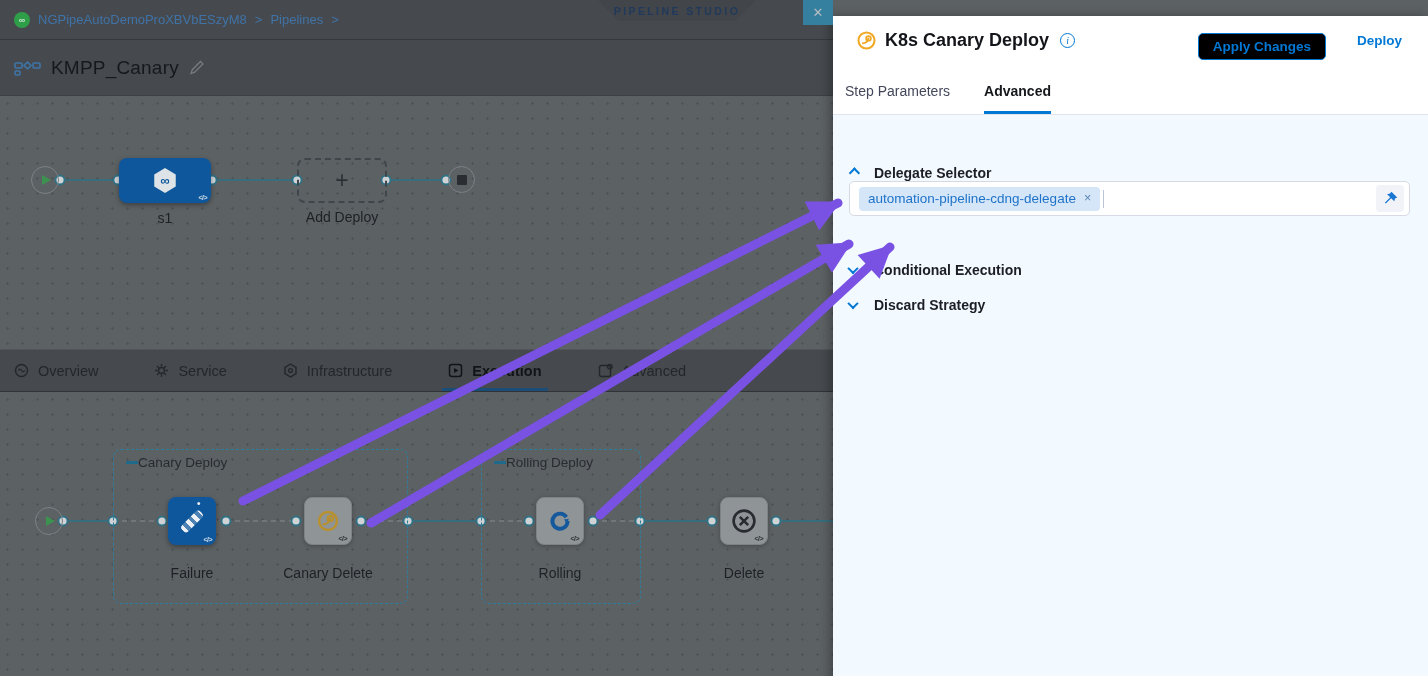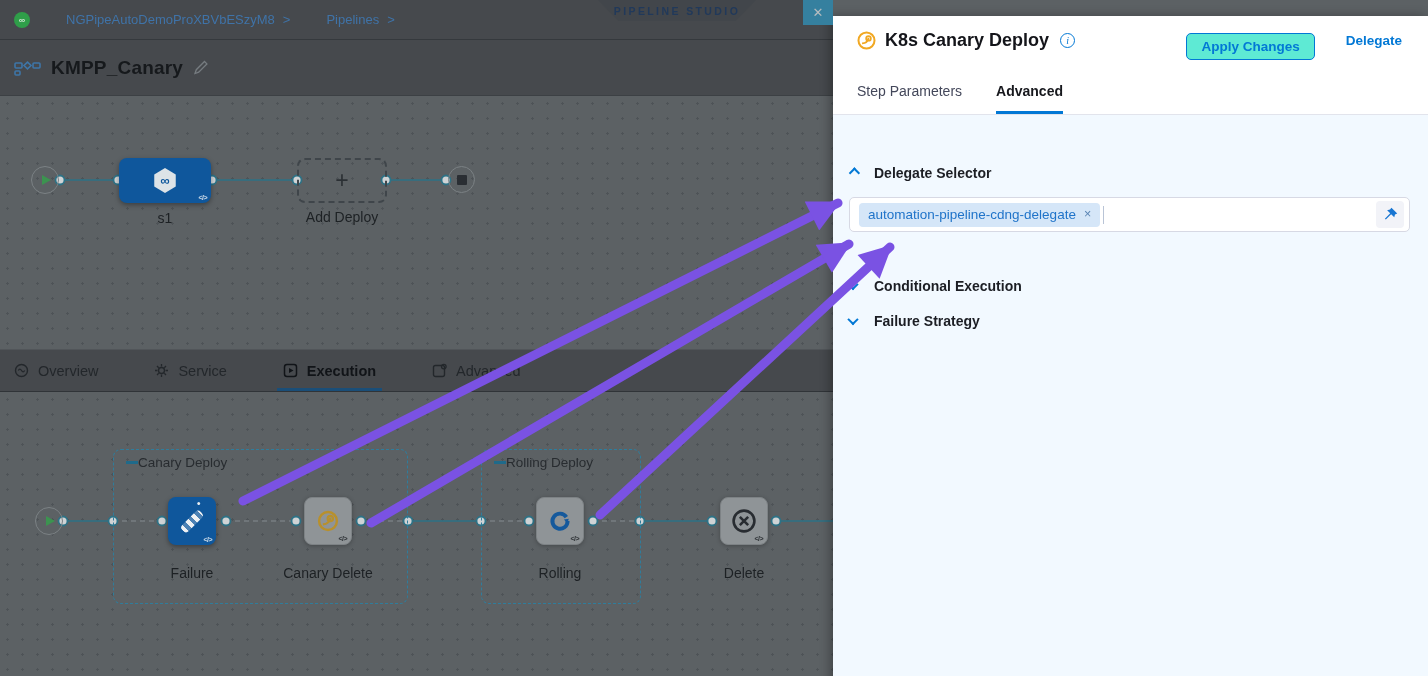--- a/index.html
+++ b/index.html
@@ -2,31 +2,31 @@
 <html><head>
 <meta charset="utf-8">
 <style>
   * { margin:0; padding:0; box-sizing:border-box; }
   body { font-family:"Liberation Sans", sans-serif; background:#20242a; }
   .screen { position:relative; width:1428px; height:676px; overflow:hidden; background:#5c6164; }
 
   
   .left { position:absolute; left:0; top:0; width:833px; height:676px; overflow:hidden; }
   .topbar { height:40px; background:#46494d; border-bottom:1px solid #35393d; display:flex; align-items:center; padding-left:14px; gap:8px; position:relative; }
-  .crumb-link { color:#3f73a8; font-size:13px; cursor:pointer;margin-left:28px; }
+  .crumb-link { color:#3f73a8; font-size:13px; cursor:pointer; }
   .crumb-sep { color:#3f73a8; font-size:13px; }
   .org-icon { width:16px; height:16px; border-radius:50%; background:#2f9e49; color:#cfe5d3; font-size:9px; display:flex; align-items:center; justify-content:center; font-weight:bold; }
   .studio-badge { position:absolute; left:598px; top:0; width:158px; height:21px; background:#42464b;
     clip-path:polygon(0 0,100% 0,87% 100%,13% 100%); color:#21395a; font-size:10.5px; font-weight:700;
     letter-spacing:2.4px; display:flex; align-items:center; justify-content:center; }
   .close-btn { position:absolute; right:0; top:0; width:30px; height:25px; background:#35809f; color:#b6bcbf;
     display:flex; align-items:center; justify-content:center; font-size:13px; cursor:pointer; z-index:11; }
 
   .titlebar { height:56px; background:#46494d; border-bottom:1px solid #3c4044; display:flex; align-items:center; padding-left:14px; gap:10px; position:relative; }
-  .page-title { font-size:19px; font-weight:700; color:#16191c; letter-spacing:.2px; }
+  .page-title { font-size:19px; font-weight:400; color:#16191c; letter-spacing:.2px; }
   .pencil { color:#767c80; }
   .view-toggle { position:absolute; left:615px; top:59px; width:124px; height:19px; border:1px solid #83888c; border-radius:11px; display:flex; background:transparent; }
   .toggle-seg { flex:1; display:flex; align-items:center; justify-content:center; font-size:10px; font-weight:700; letter-spacing:1px; cursor:pointer; border-radius:10px; color:#2b2f33; }
   .toggle-seg.active { background:#1f2327; color:#b9bfc2; }
 
   .dots { background-color:#5c6164; background-image:radial-gradient(#4e5357 1.2px, transparent 1.3px); background-size:15px 15px; }
   .stage-canvas { position:relative; height:253px; }
   .exec-canvas  { position:relative; height:283px; }
   .wires { position:absolute; left:0; top:0; }
 
@@ -63,33 +63,33 @@
   .ltab.active { font-weight:700; color:#111418; }
   .ltab.active::after { content:""; position:absolute; left:-6px; right:-6px; bottom:0; height:3px; background:#1a4e78; }
   .ltab svg { display:block; }
 
   
   .panel { position:absolute; left:833px; top:16px; width:595px; height:676px; background:#fff; z-index:10; box-shadow:-3px 0 10px rgba(0,0,0,.3); }
   .panel-header { height:49px; display:flex; align-items:center; padding:0 22px 0 24px; gap:9px; }
   .panel-title { font-size:18px; font-weight:700; color:#14151a; }
   .info-ic { width:15px; height:15px; border:1.4px solid #0278d5; border-radius:50%; color:#0278d5; font-size:10px;
     font-family:"Liberation Serif", serif; font-style:italic; display:flex; align-items:center; justify-content:center; margin-left:2px; cursor:pointer; }
-  .apply-btn { margin-left:auto; height:27px; padding:0 14px; background:#5eead4; border:1.5px solid #0278d5; border-radius:5px;
+  .apply-btn { margin-left:auto; height:27px; padding:0 14px; background:#000000; border:1.5px solid #0278d5; border-radius:5px;
     color:#0278d5; font-size:13.5px; font-weight:700; cursor:pointer; font-family:inherit;margin-top:12px; }
   .discard-link { color:#0278d5; font-size:13.5px; font-weight:700; margin-left:22px; margin-right:4px; cursor:pointer; }
-  .panel-tabs { height:50px; display:flex; align-items:flex-end; gap:34px; padding:0 24px; border-bottom:1px solid #e2e4ec; background:#fff; }
+  .panel-tabs { height:50px; display:flex; align-items:flex-end; gap:34px; padding:0 12px; border-bottom:1px solid #e2e4ec; background:#fff; }
   .ptab { font-size:14px; color:#43475a; padding-bottom:15px; cursor:pointer; }
   .ptab.active { font-weight:700; color:#17181d; padding-bottom:12px; border-bottom:3px solid #0278d5; }
   .panel-body { height:577px; background:#f2f9ff; padding:50px 18px 0 16px; }
   .section-row { display:flex; align-items:center; gap:17px; cursor:pointer; }
   .section-label { font-size:14px; font-weight:700; color:#1c1e24; }
   .chev { width:8px; height:8px; border-left:2.2px solid #0278d5; border-bottom:2.2px solid #0278d5; display:inline-block; flex:none; }
   .chev.up { transform:rotate(135deg) translate(-1px,-1px); }
   .chev.down { transform:rotate(-45deg) translate(1px,-1px); }
-  .input-box { margin-top:16px; height:35px; background:#fff; border:1px solid #d7d9e4; border-radius:5px;
+  .input-box { height:35px; background:#fff; border:1px solid #d7d9e4; border-radius:5px;
     display:flex; align-items:center; padding:0 5px; cursor:text; }
   .chip { background:#d5e6f8; color:#1f73c9; font-size:13.5px; border-radius:4px; height:24px; padding:0 9px;
     display:flex; align-items:center; gap:8px; margin-left:4px; white-space:nowrap; }
   .chip-x { color:#5a84b4; font-size:12.5px; cursor:pointer; line-height:1; }
   .caret { width:1px; height:18px; background:#b9c4d6; margin-left:3px; }
   .pin-box { margin-left:auto; width:28px; height:27px; background:#f2f3f8; border-radius:4px; display:flex; align-items:center; justify-content:center; cursor:pointer; }
   .gap1 { height:46px; } .gap2 { height:19px; }
 
   
   .arrows { position:absolute; left:0; top:0; z-index:60; pointer-events:none; }
@@ -172,20 +172,27 @@
           <path d="M4.3 7.5c1-1.8 2.1-1.8 3.2 0s2.1 1.8 3.2 0" fill="none" stroke="#23272b" stroke-width="1.3"></path>
         </svg>
         <span>Overview</span>
       </div>
       <div class="ltab">
         <svg width="15" height="15" viewBox="0 0 15 15">
           <circle cx="7.5" cy="7.5" r="3" fill="none" stroke="#23272b" stroke-width="1.4"></circle>
           <path d="M7.5 1v2.4M7.5 11.6V14M1 7.5h2.4M11.6 7.5H14M3 3l1.7 1.7M12 12l-1.7-1.7M12 3l-1.7 1.7M3 12l1.7-1.7" stroke="#23272b" stroke-width="1.3"></path>
         </svg>
         <span>Service</span>
+      </div>
+      <div class="ltab">
+        <svg width="15" height="15" viewBox="0 0 15 15">
+          <path d="M7.5 1L13 4.4v6.2L7.5 14 2 10.6V4.4z" fill="none" stroke="#23272b" stroke-width="1.4"></path>
+          <circle cx="7.5" cy="7.5" r="1.9" fill="none" stroke="#23272b" stroke-width="1.3"></circle>
+        </svg>
+        <span>Infrastructure</span>
       </div>
       <div class="ltab active">
         <svg width="15" height="15" viewBox="0 0 15 15">
           <rect x="1.5" y="1.5" width="12" height="12" rx="2.5" fill="none" stroke="#111418" stroke-width="1.5"></rect>
           <path d="M6 5l4.5 2.5L6 10z" fill="#111418"></path>
         </svg>
         <span>Execution</span>
       </div>
       <div class="ltab">
         <svg width="15" height="15" viewBox="0 0 15 15">
@@ -282,21 +289,21 @@
   <aside class="panel">
     <div class="panel-header">
       <svg width="19" height="19" viewBox="0 0 18 18">
         <circle cx="9" cy="9" r="7.6" fill="none" stroke="#f1a823" stroke-width="1.9"></circle>
         <path d="M4.8 11.8c3-.2 5.6-2 6.2-5.6" fill="none" stroke="#f1a823" stroke-width="1.7"></path>
         <circle cx="10.9" cy="7" r="2.2" fill="none" stroke="#f1a823" stroke-width="1.7"></circle>
       </svg>
       <span class="panel-title">K8s Canary Deploy</span>
       <span class="info-ic">i</span>
       <button class="apply-btn">Apply Changes</button>
-      <span class="discard-link">Delegate</span>
+      <span class="discard-link">Deploy</span>
     </div>
 
     <div class="panel-tabs">
       <span class="ptab">Step Parameters</span>
       <span class="ptab active">Advanced</span>
     </div>
 
     <div class="panel-body">
       <div class="section-row">
         <span class="chev up"></span>
@@ -318,21 +325,21 @@
 
       <div class="gap1"></div>
       <div class="section-row">
         <span class="chev down"></span>
         <span class="section-label">Conditional Execution</span>
       </div>
 
       <div class="gap2"></div>
       <div class="section-row">
         <span class="chev down"></span>
-        <span class="section-label">Failure Strategy</span>
+        <span class="section-label">Discard Strategy</span>
       </div>
     </div>
   </aside>
 
   <svg class="arrows" width="1428" height="676" viewBox="0 0 1428 676">
     <defs>
       <marker id="ah" viewBox="0 0 4 4" refX="3.6" refY="2" markerWidth="4.4" markerHeight="3.6" orient="auto">
         <path d="M0 0L4 2L0 4z" fill="#7a52e3"></path>
       </marker>
     </defs>

